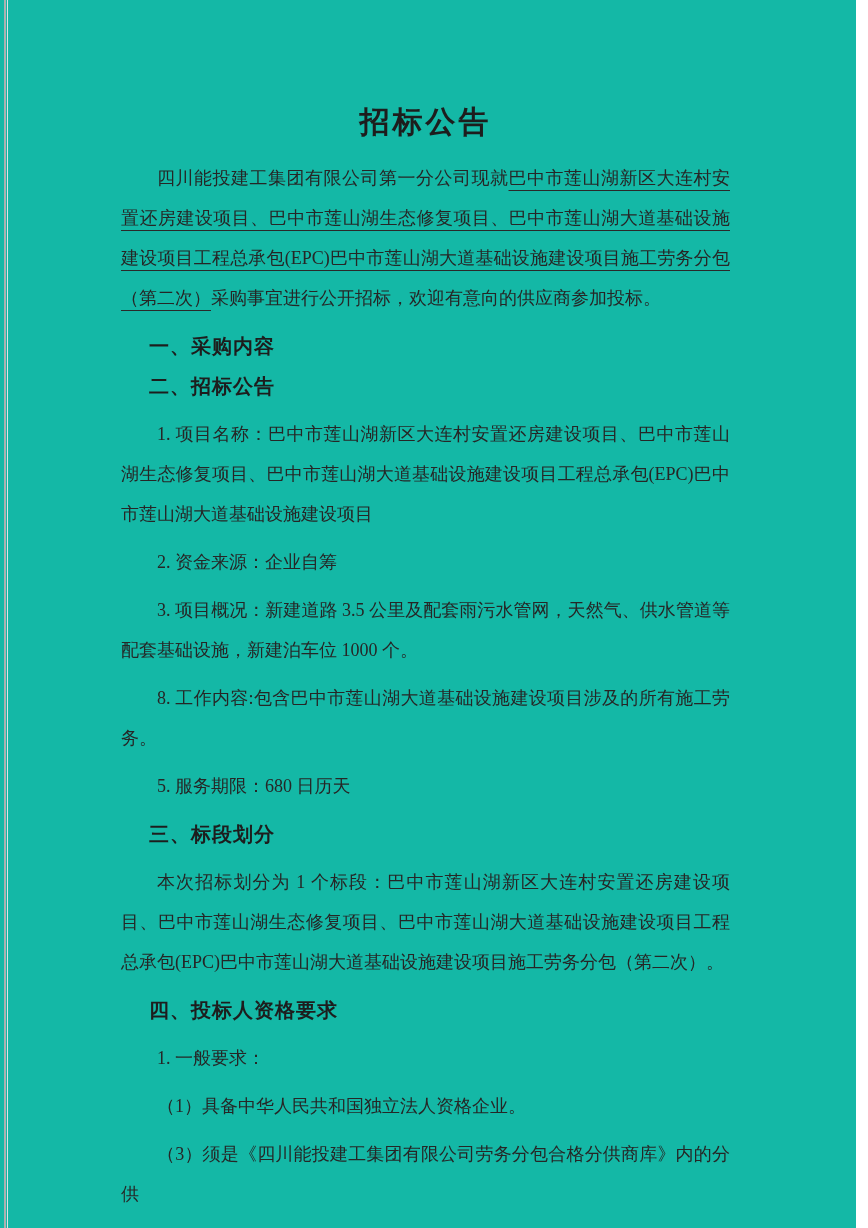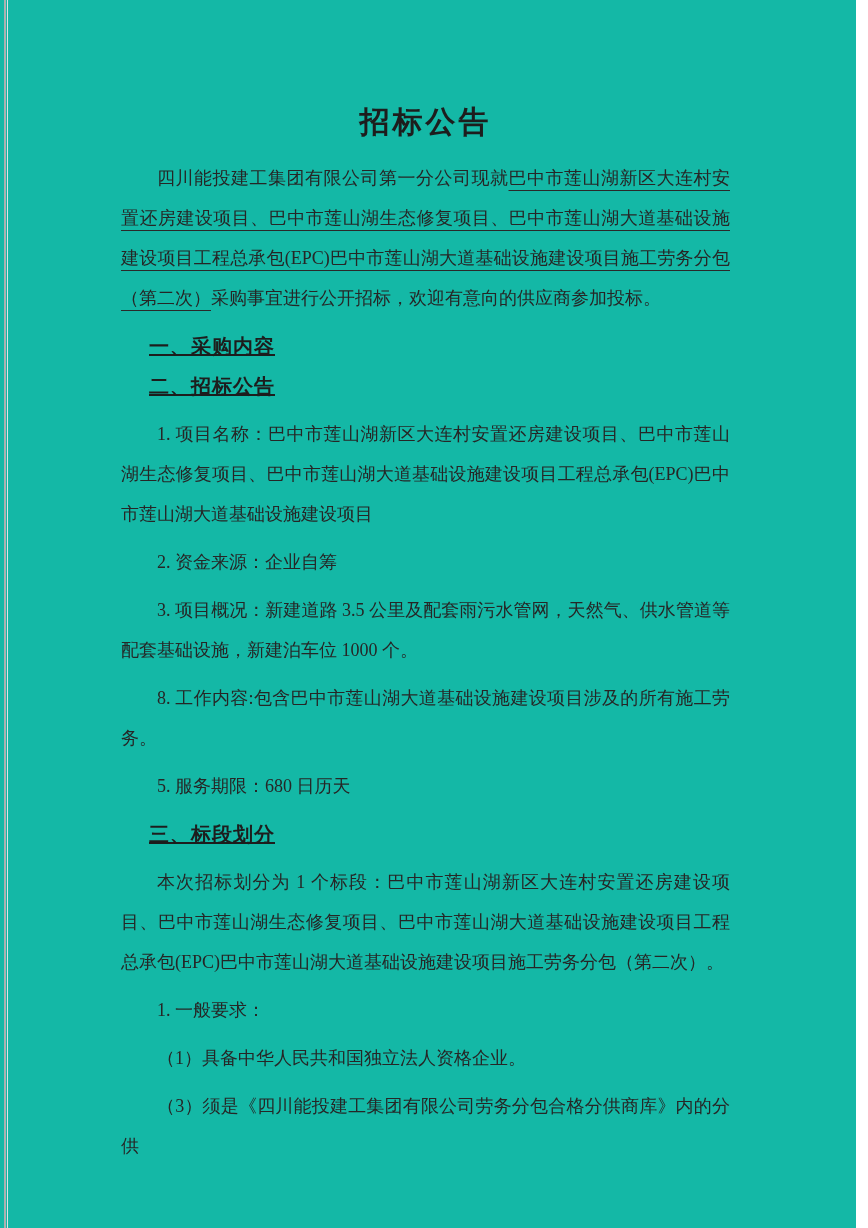--- a/index.html
+++ b/index.html
@@ -54,21 +54,20 @@
     }
     .sec-heading {
       font-family: "Liberation Sans", "DejaVu Sans", sans-serif;
       font-size: 20px;
       font-weight: 700;
       line-height: 40px;
       margin: 0;
       text-indent: 1.8em;
       letter-spacing: 1px;
       color: #1d1d1d;
-      text-decoration: underline;
     }
     .underlined {
       text-decoration: underline;
       text-underline-offset: 6px;
       text-decoration-thickness: 1px;
       text-decoration-color: #2a2a2a;
     }
   </style>
 </head>
 <body>
@@ -86,16 +85,17 @@
   <h2 class="sec-heading">二、招标公告</h2>
   <p class="body-text">1. 项目名称：巴中市莲山湖新区大连村安置还房建设项目、巴中市莲山湖生态修复项目、巴中市莲山湖大道基础设施建设项目工程总承包(EPC)巴中市莲山湖大道基础设施建设项目</p>
   <p class="body-text">2. 资金来源：企业自筹</p>
   <p class="body-text">3. 项目概况：新建道路 3.5 公里及配套雨污水管网，天然气、供水管道等配套基础设施，新建泊车位 1000 个。</p>
   <p class="body-text">8. 工作内容:包含巴中市莲山湖大道基础设施建设项目涉及的所有施工劳务。</p>
   <p class="body-text">5. 服务期限：680 日历天</p>
 
   <h2 class="sec-heading">三、标段划分</h2>
   <p class="body-text">本次招标划分为 1 个标段：巴中市莲山湖新区大连村安置还房建设项目、巴中市莲山湖生态修复项目、巴中市莲山湖大道基础设施建设项目工程总承包(EPC)巴中市莲山湖大道基础设施建设项目施工劳务分包（第二次）。</p>
 
+  <h2 class="sec-heading">四、投标人资格要求</h2>
   <p class="body-text">1. 一般要求：</p>
   <p class="body-text">（1）具备中华人民共和国独立法人资格企业。</p>
   <p class="body-text">（3）须是《四川能投建工集团有限公司劳务分包合格分供商库》内的分供</p>
 </div>
 
 </body></html>

